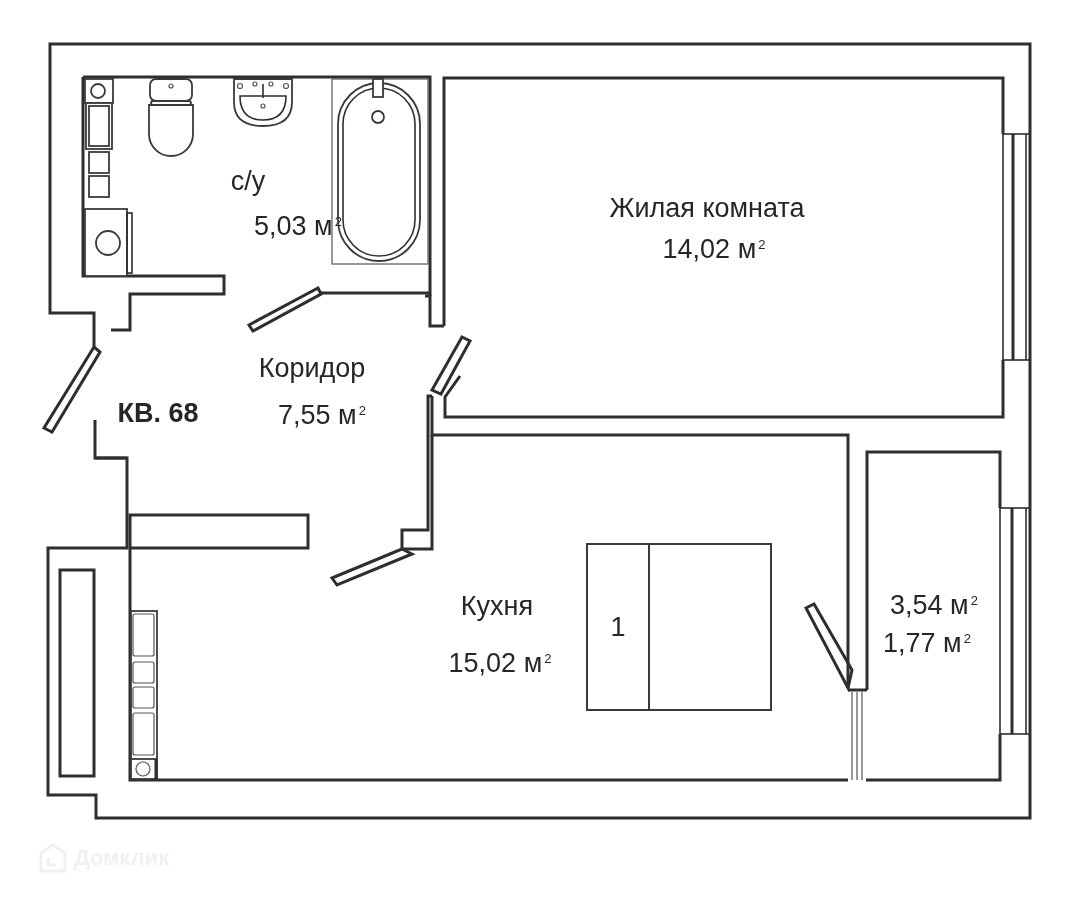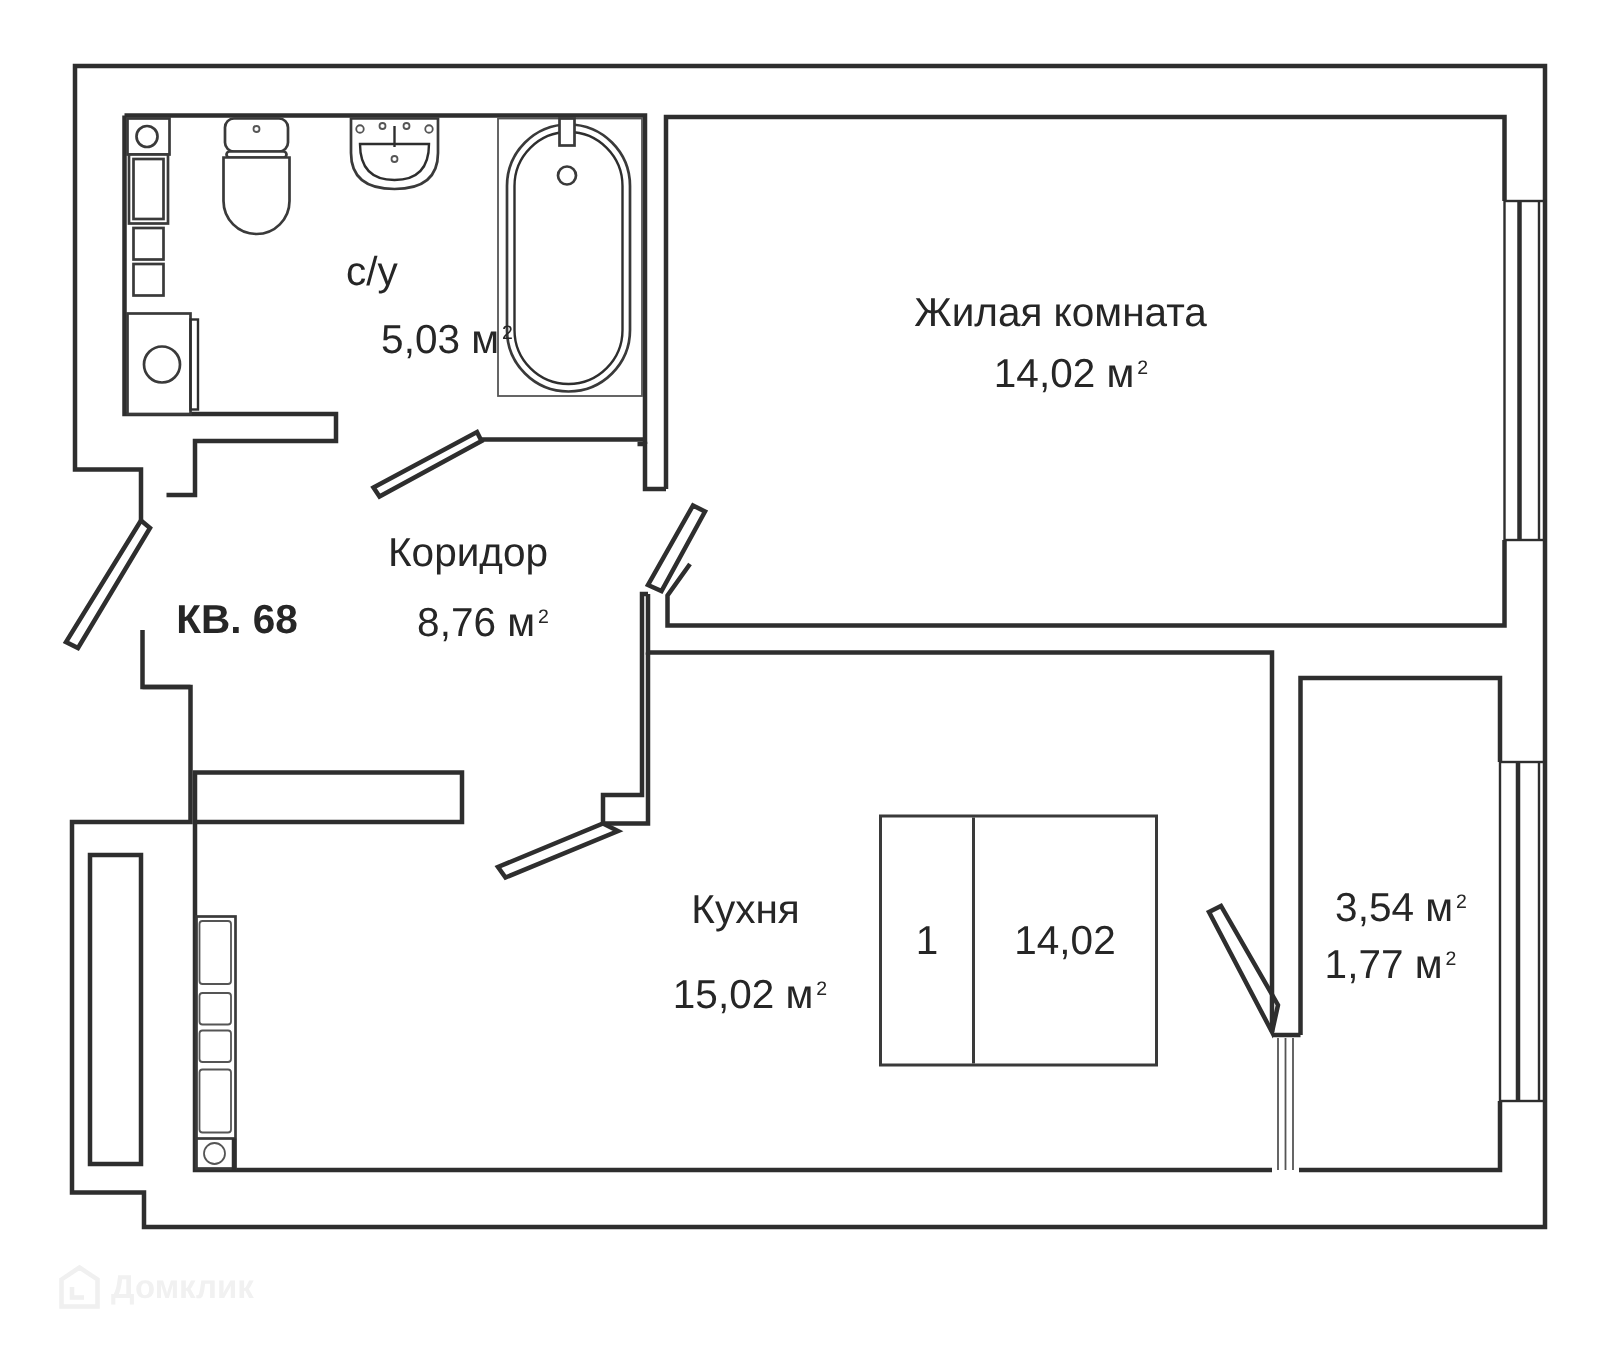--- a/index.html
+++ b/index.html
@@ -142,34 +142,33 @@
   </g>
 </svg>
 
 <div class="lbl center" style="left:248px; top:166px;">с/у</div>
 <div class="lbl center" style="left:254px; top:211px;margin-left:44px;"><span>5,03 м</span><sup>2</sup></div>
 
 <div class="lbl center" style="left:707px; top:193px;">Жилая комната</div>
 <div class="lbl center" style="left:714px; top:234px;"><span>14,02 м</span><sup>2</sup></div>
 
 <div class="lbl center" style="left:312px; top:353px;">Коридор</div>
-<div class="lbl center" style="left:322px; top:400px;"><span>8,76 м</span><sup>2</sup></div>
+<div class="lbl center" style="left:322px; top:400px;"><span>7,55 м</span><sup>2</sup></div>
 
 <div class="lbl center bold" style="left:158px; top:398px;">КВ. 68</div>
 
 <div class="lbl center" style="left:497px; top:591px;">Кухня</div>
 <div class="lbl center" style="left:500px; top:648px;"><span>15,02 м</span><sup>2</sup></div>
 
 <div class="lbl center" style="left:934px; top:590px;"><span>3,54 м</span><sup>2</sup></div>
 <div class="lbl center" style="left:927px; top:628px;"><span>1,77 м</span><sup>2</sup></div>
 
 <div class="summary">
   <div class="rooms">1</div>
   <div class="vals">
-    <div>14,02</div>
   </div>
 </div>
 
 <div class="watermark">
   <svg width="30" height="32" viewBox="0 0 30 32">
     <path d="M3,11 L15,3 L27,11 L27,29 L3,29 Z" fill="none" stroke="#f0f0f0" stroke-width="3"></path>
     <path d="M10,16 L10,23 L18,23" fill="none" stroke="#f0f0f0" stroke-width="3"></path>
   </svg>
   <span>Домклик</span>
 </div>

